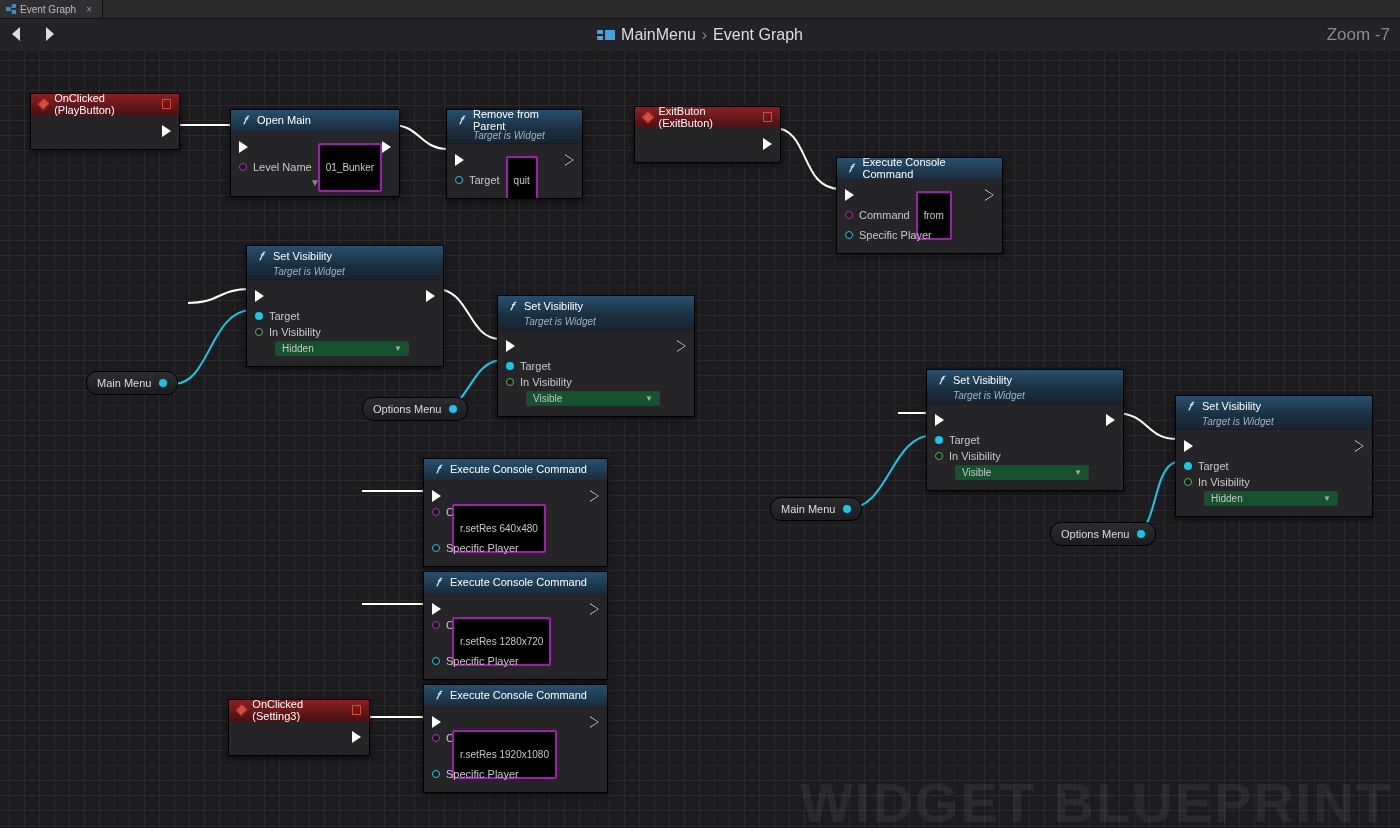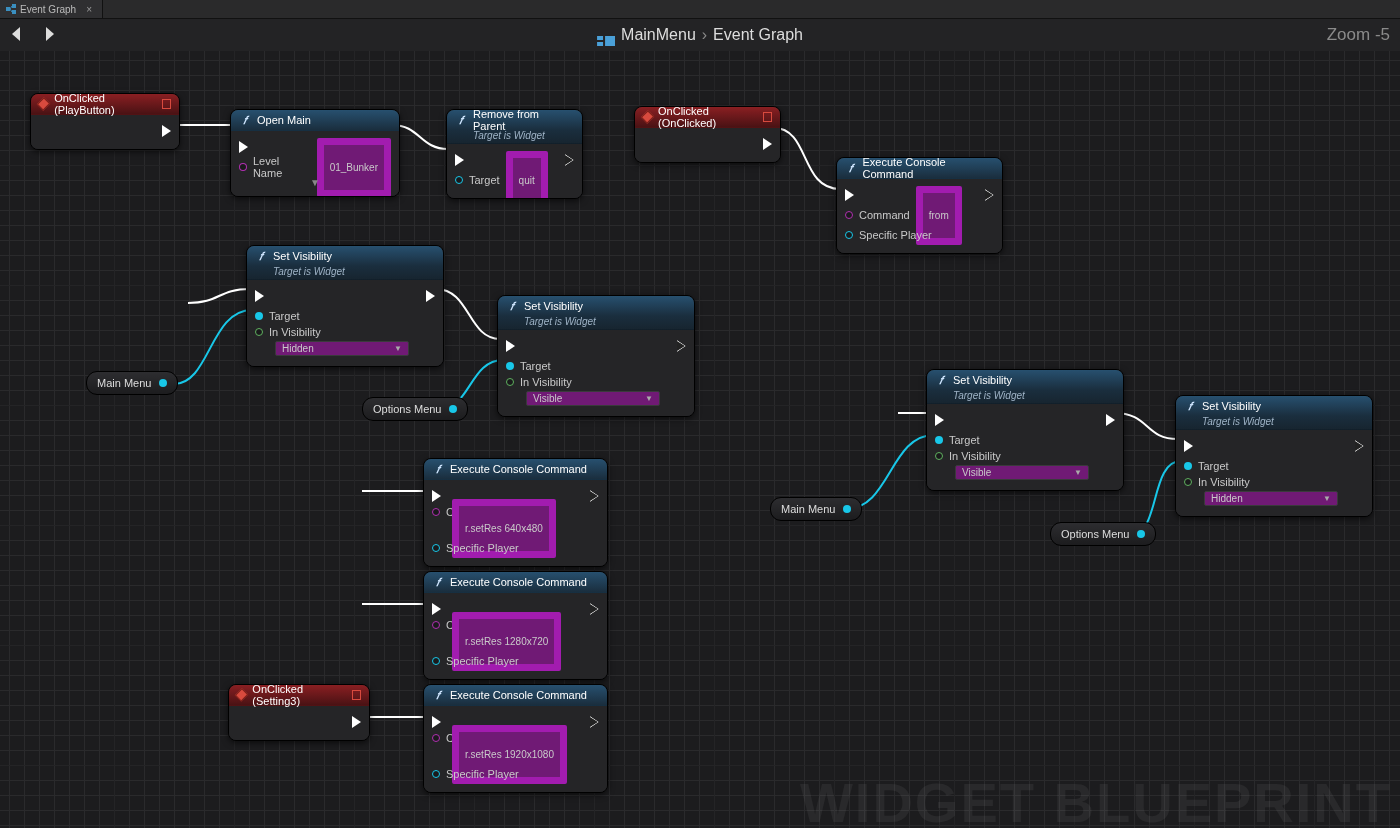--- a/index.html
+++ b/index.html
@@ -3,54 +3,54 @@
 <meta charset="utf-8">
 <style>
   html,body{margin:0;padding:0;background:#1a1a1c;color:#ccc;font-family:"Segoe UI",Arial,sans-serif;font-size:11px;overflow:hidden;width:1400px;height:828px}
   .tabbar{height:18px;background:#2a2a2b;border-bottom:1px solid #111;display:flex;align-items:stretch}
   .tab{display:flex;align-items:center;gap:4px;padding:0 10px 0 6px;background:#2f2f31;border-right:1px solid #111;font-size:10px;color:#bbb}
   .tab .ico{width:10px;height:10px;display:inline-block}
   .tab .x{color:#999;margin-left:6px}
   .navbar{height:32px;display:flex;align-items:center;position:relative;background:#232325}
   .nav-arrows{display:flex;gap:14px;padding-left:8px;color:#ddd}
   .nav-arrows .arr{font-size:20px;line-height:1}
-  .breadcrumb{position:absolute;left:50%;transform:translateX(-50%);display:flex;align-items:flex-end;gap:6px;font-size:16px;color:#ddd}
+  .breadcrumb{position:absolute;left:50%;transform:translateX(-50%);display:flex;align-items:flex-start;gap:6px;font-size:16px;color:#ddd}
   .breadcrumb .ico{width:18px;height:12px;display:inline-block}
   .breadcrumb .sep{color:#888;font-size:16px}
   .zoom{position:absolute;right:10px;color:#8a8a8a;font-size:17px}
   .canvas{position:relative;width:1400px;height:778px;background-color:#1c1c1e;
     background-image:
       linear-gradient(#242426 1px,transparent 1px),
       linear-gradient(90deg,#242426 1px,transparent 1px),
       linear-gradient(#2a2a2c 1px,transparent 1px),
       linear-gradient(90deg,#2a2a2c 1px,transparent 1px);
     background-size:120px 120px,120px 120px,15px 15px,15px 15px;
     background-position:-6px -6px,-6px -6px,-6px -6px,-6px -6px;}
   .watermark{position:absolute;right:8px;bottom:-6px;font-size:56px;font-weight:700;color:rgba(255,255,255,0.06);letter-spacing:2px;white-space:nowrap}
   
-  .node{position:absolute;border:1px solid #000;border-radius:8px;background:#242426;box-shadow:0 2px 6px rgba(0,0,0,.6);overflow:hidden}
+  .node{position:absolute;border:1px solid #000;border-radius:0;background:#242426;box-shadow:0 2px 6px rgba(0,0,0,.6);overflow:hidden}
   .nhead{display:flex;align-items:center;gap:6px;height:20px;padding:0 8px;font-size:11px;color:#fff;border-bottom:1px solid rgba(0,0,0,.4)}
   .nhead.red{background:linear-gradient(#8a1f22,#4a1214)}
   .nhead.blue{background:linear-gradient(#27506f,#1a2e3e)}
   .nsub{font-size:10px;color:#9fb3c6;font-style:italic;padding:0 12px 2px 26px;margin-top:-1px;border-bottom:1px solid rgba(0,0,0,.3);background:linear-gradient(#1a2e3e,#172530)}
   .nbody{background:#252527;padding:6px 8px 8px 8px}
   .row{display:flex;align-items:center;height:20px;gap:6px}
   .row.between{justify-content:space-between}
   .pin{width:0;height:0;display:inline-block}
   .pin.exec{border-left:9px solid #fff;border-top:6px solid transparent;border-bottom:6px solid transparent}
   .pin.exec.hollow{border-left:9px solid #222;position:relative}
   .pin.exec.hollow::after{content:"";position:absolute;left:-9px;top:-6px;border-left:9px solid #fff;border-top:6px solid transparent;border-bottom:6px solid transparent;clip-path:polygon(0 0,100% 50%,0 100%,0 92%,88% 50%,0 8%)}
   .dot{width:8px;height:8px;border-radius:50%;display:inline-block}
   .dot.cyan{background:#18c7e8}
   .dot.cyan-h{background:#1a1a1c;border:1.5px solid #18c7e8;box-sizing:border-box}
   .dot.mag-h{background:#1a1a1c;border:1.5px solid #b02fb0;box-sizing:border-box}
   .dot.grn-h{background:#1a1a1c;border:1.5px solid #5fb05f;box-sizing:border-box}
   .lbl{color:#c9c9c9}
-  .valbox{border:7px solid #a21caf;background:#701a75;padding:17px 6px;border-radius:2px;color:#c9c9c9;font-size:10px}
-  .dropdown{border:1px solid #3a3a3c;background:#701a75;padding:1px 6px;border-radius:2px;color:#c9c9c9;font-size:10px;display:flex;align-items:center;justify-content:space-between;width:120px}
+  .valbox{border:2px solid #a21caf;background:#000000;padding:17px 6px;border-radius:2px;color:#c9c9c9;font-size:10px}
+  .dropdown{border:1px solid #3a3a3c;background:#14532d;padding:1px 6px;border-radius:2px;color:#c9c9c9;font-size:10px;display:flex;align-items:center;justify-content:space-between;width:120px}
   .dropdown .tri{font-size:8px;color:#aaa}
   .ficon{width:12px;height:12px;display:inline-flex;align-items:center;justify-content:center}
   .diamond{width:8px;height:8px;transform:rotate(45deg);display:inline-block}
   .diamond.red{background:#d84a3e;border:1px solid #7a1e18}
   .sq{width:8px;height:8px;border:1.5px solid #d84a3e;display:inline-block}
   .fsym{color:#cfe6ff;font-style:italic;font-weight:bold}
   .chev{color:#888;font-size:10px;text-align:center}
   
   .vpill{position:absolute;display:flex;align-items:center;height:22px;padding:0 10px;border-radius:11px;background:linear-gradient(#2d2d30,#1c1c1e);border:1px solid #000;color:#ddd;font-size:11px;gap:6px}
   .vpill .dot{margin-left:2px}
@@ -95,21 +95,21 @@
       <svg viewBox="0 0 18 12">
           <rect x="0" y="2" width="6" height="4" fill="#4aa0d8"></rect>
           <rect x="0" y="8" width="6" height="4" fill="#4aa0d8"></rect>
           <rect x="8" y="2" width="10" height="10" fill="#4aa0d8"></rect>
         </svg>
     </span>
     <span>MainMenu</span>
     <span class="sep">›</span>
     <span>Event Graph</span>
   </div>
-  <div class="zoom">Zoom -5</div>
+  <div class="zoom">Zoom -7</div>
 </div>
 
 <div class="canvas">
 
 <svg class="wires">
 
   <path class="exec" d="M170 74 C200 74 200 74 232 74"></path>
 
   <path class="exec" d="M392 74 C420 74 420 98 448 98"></path>
 
@@ -185,21 +185,21 @@
           <span class="dot cyan-h"></span>
           <span class="lbl">Target</span>
           <span class="valbox">quit</span>
         </div>
   </div>
 </div>
 
 <div class="node" style="left:634px;top:55px;width:145px">
   <div class="nhead red">
         <span class="diamond red"></span>
-        <span>OnClicked (OnClicked)</span>
+        <span>ExitButon (ExitButon)</span>
         <span class="sq" style="margin-left:auto"></span>
       </div>
   <div class="nbody">
         <div class="row" style="justify-content:flex-end">
           <span class="pin exec"></span>
         </div>
       </div>
 </div>
 
 <div class="node" style="left:836px;top:106px;width:165px">
@@ -335,21 +335,21 @@
           <span style="width:14px"></span>
           <span class="valbox">r.setRes 1280x720</span>
         </div>
     <div class="row">
           <span class="dot cyan-h"></span>
           <span class="lbl">Specific Player</span>
         </div>
   </div>
 </div>
 
-<div class="node" style="left:228px;top:633px;width:140px">
+<div class="node" style="left:228px;top:648px;width:140px">
   <div class="nhead red">
         <span class="diamond red"></span>
         <span>OnClicked (Setting3)</span>
         <span class="sq" style="margin-left:auto"></span>
       </div>
   <div class="nbody">
         <div class="row" style="justify-content:flex-end">
           <span class="pin exec"></span>
         </div>
       </div>

